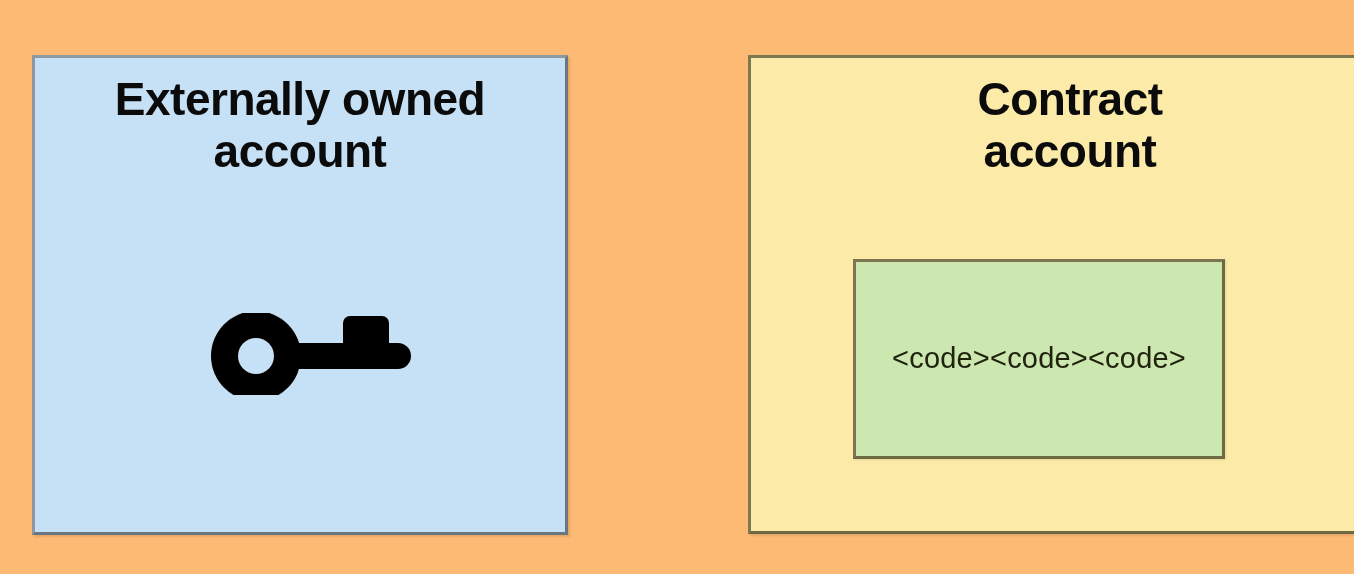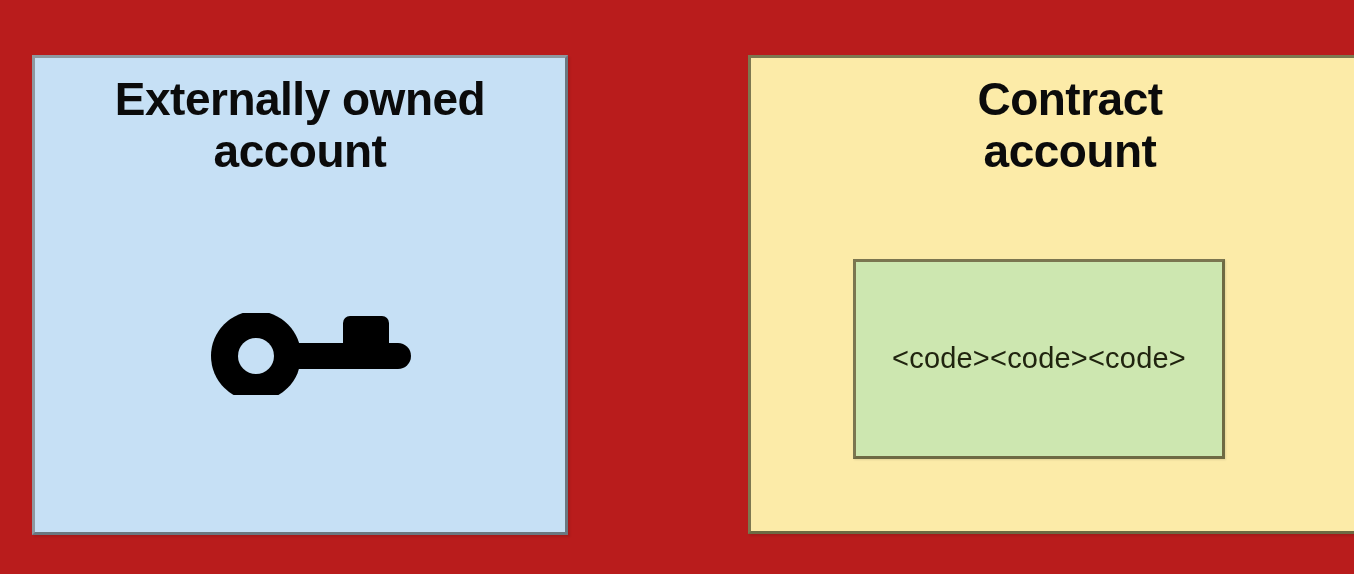--- a/index.html
+++ b/index.html
@@ -11,21 +11,21 @@
     width: 1354px;
     height: 574px;
     position: relative;
     overflow: hidden;
     font-family: "Liberation Sans", sans-serif;
   }
 
   .canvas {
     position: absolute;
     inset: 0;
-    background: #b91c1c;
+    background: #fdba74;
   }
 
   
   .box {
     position: absolute;
     box-sizing: border-box;
     display: flex;
     flex-direction: column;
     align-items: center;
   }

